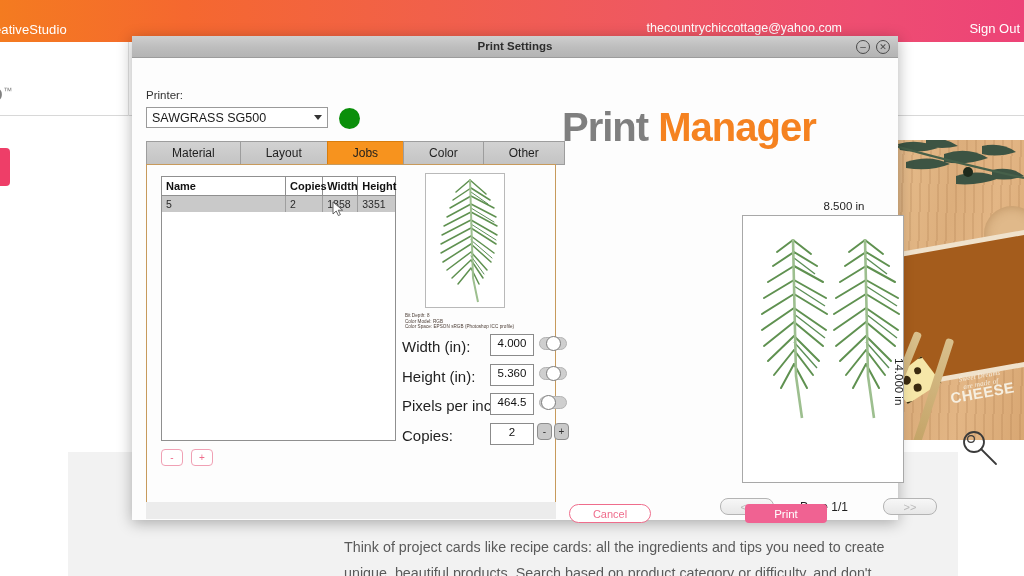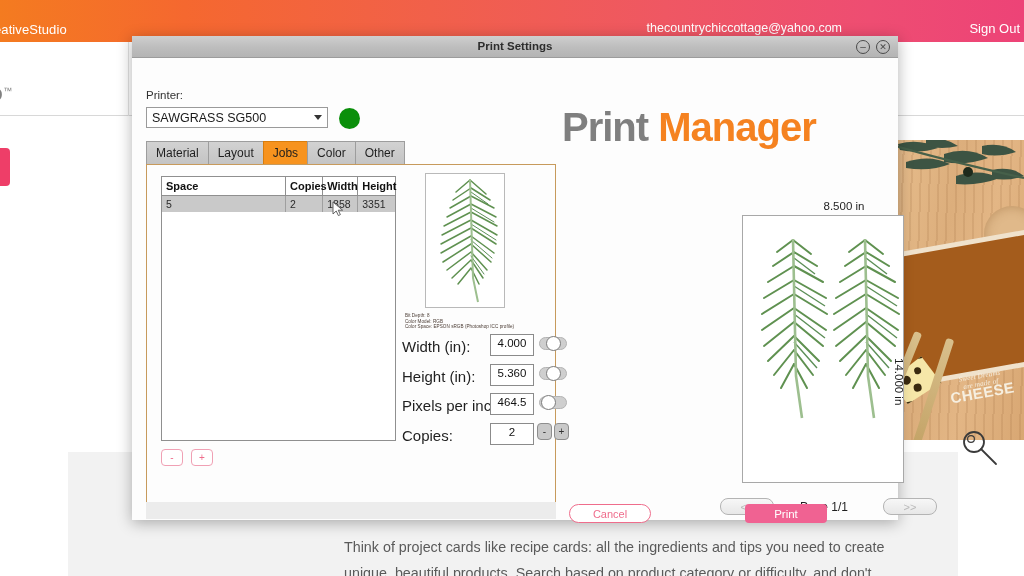--- a/index.html
+++ b/index.html
@@ -154,21 +154,21 @@
   .logo {
     position: absolute; left: 430px; top: 47px;
     font-size: 40px; font-weight: 700; letter-spacing: -1px; white-space: nowrap;
   }
   .logo .g { color: #7f7f7f; }
   .logo .o { color: #f58220; }
 
   
   .tabs { position: absolute; left: 14px; top: 83px; height: 24px; display: flex; }
   .tab {
-    height: 24px; padding: 0 9px; font-size: 12px; color: #1f1f1f;
+    height: 24px; padding: 0 25px; font-size: 12px; color: #1f1f1f;
     background: linear-gradient(180deg,#d2d2d2,#c4c4c4);
     border: 1px solid #9d9d9d; border-right: none;
     display: flex; align-items: center; justify-content: center;
   }
   .tab:last-child { border-right: 1px solid #9d9d9d; }
   .tab.active { background: #f7931e; border-color: #d87d0d; color: #1d1d1d; }
 
   .panel {
     position: absolute; left: 14px; top: 106px; width: 410px; height: 350px;
     background: #fdfdfd; border: 1px solid #c79a5c;
@@ -366,21 +366,21 @@
       <div class="tab">Color</div>
       <div class="tab">Other</div>
     </div>
 
     <div class="panel">
 
       <div class="table-wrap">
         <table class="jobs">
           <thead>
             <tr>
-              <th class="col-name">Space</th>
+              <th class="col-name">Name</th>
               <th class="col-copies">Copies</th>
               <th class="col-width">Width</th>
               <th class="col-height">Height</th>
             </tr>
           </thead>
           <tbody>
             <tr>
               <td>5</td>
               <td>2</td>
               <td>1858</td>

